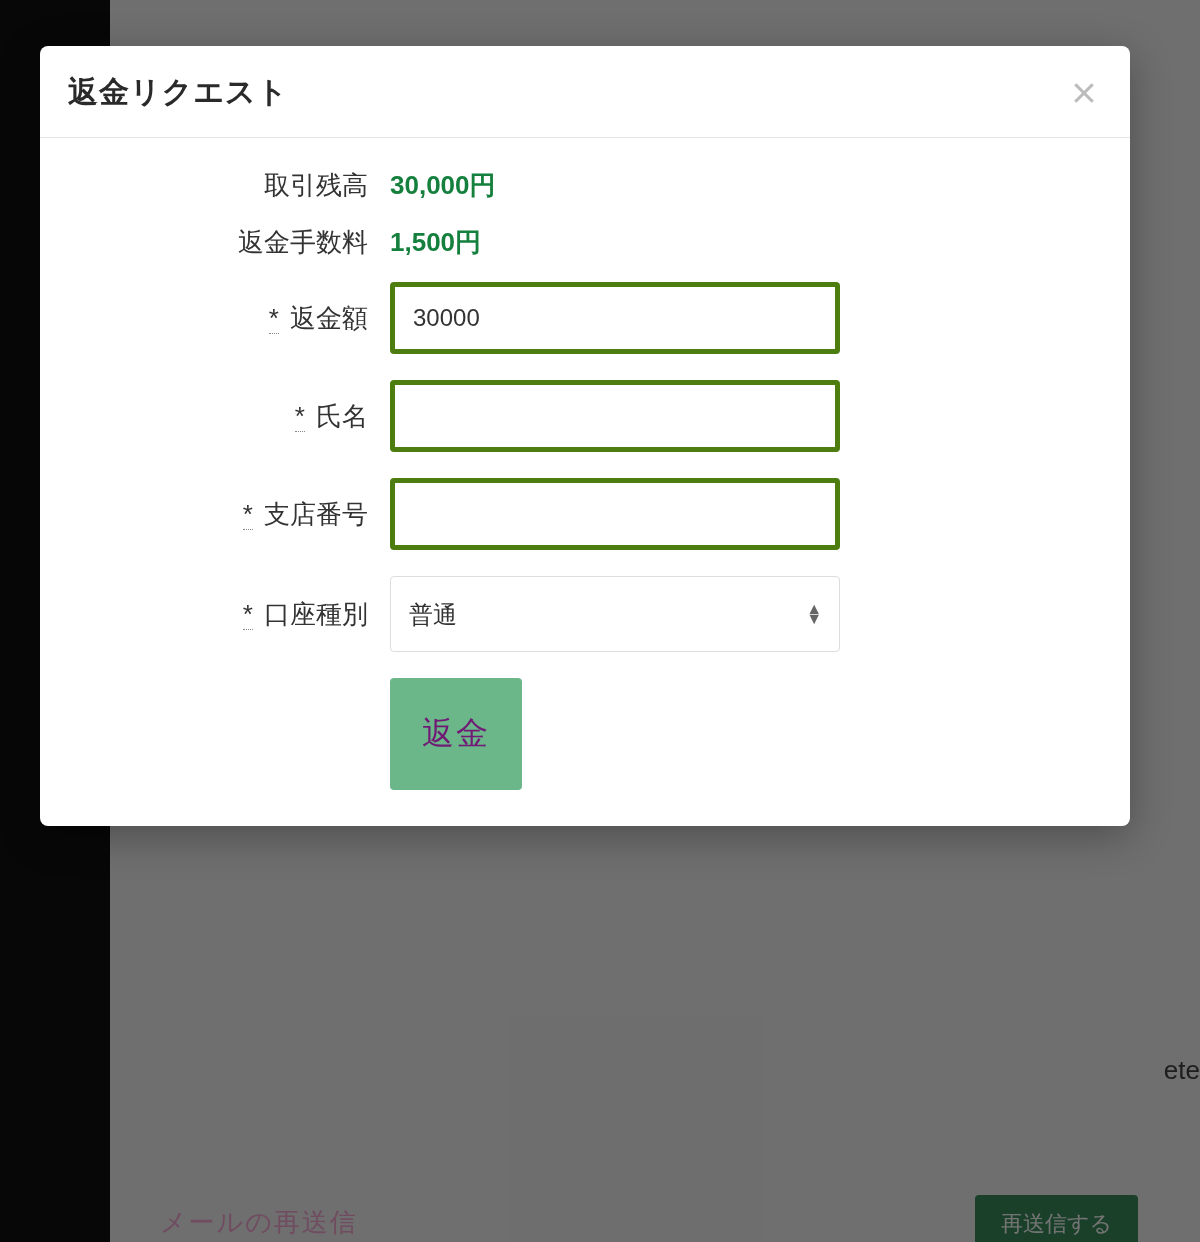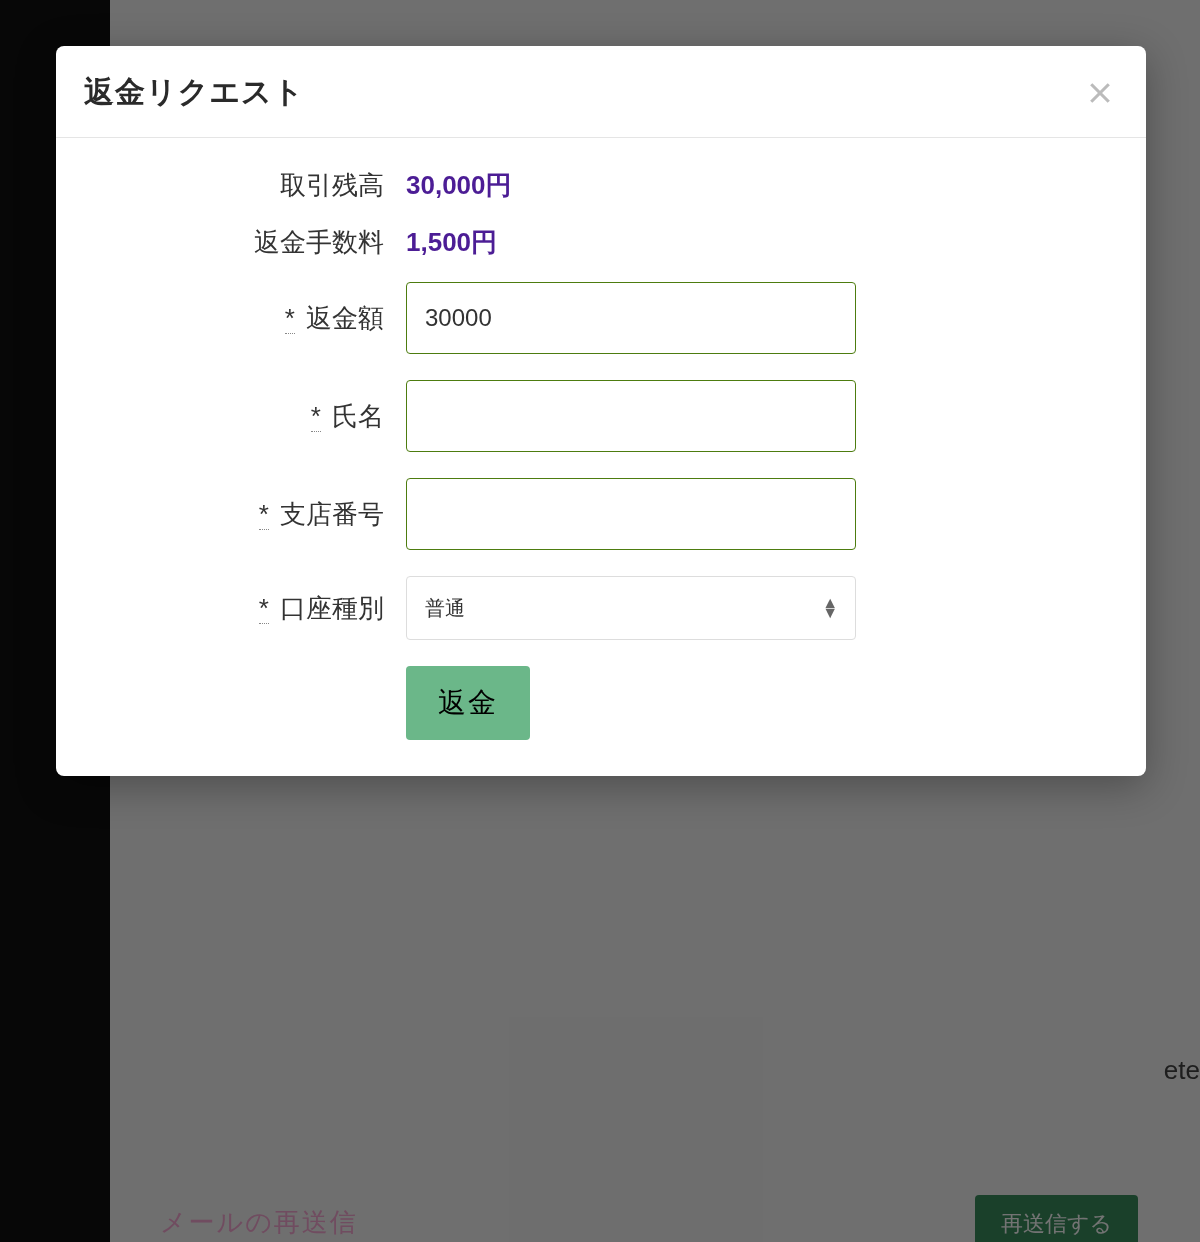--- a/index.html
+++ b/index.html
@@ -48,21 +48,21 @@
     }
     .bg-text-right {
       position: absolute;
       right: 0;
       top: 1055px;
       color: #444;
       font-size: 26px;
     }
     .modal {
       position: absolute;
-      left: 56px;
+      left: 40px;
       top: 46px;
       width: 1090px;
       background: #fff;
       border-radius: 8px;
       box-shadow: 0 10px 40px rgba(0,0,0,0.3);
     }
     .modal-header {
       padding: 26px 28px 24px 28px;
       border-bottom: 1px solid #e5e5e5;
       display: flex;
@@ -107,43 +107,43 @@
       color: #333;
       font-weight: 400;
     }
     .form-label .req {
       border-bottom: 1px dotted #888;
       margin-right: 4px;
     }
     .static-value {
       font-size: 26px;
       font-weight: 700;
-      color: #4c1d95;
+      color: #15803d;
     }
     .form-input {
       flex: 0 0 450px;
       height: 72px;
-      border: 1px solid #4d7c0f;
+      border: 5px solid #4d7c0f;
       border-radius: 4px;
       padding: 0 18px;
       font-size: 24px;
       color: #333;
       background: #fff;
     }
     .select-wrap {
       position: relative;
       flex: 0 0 450px;
     }
     .form-select {
       width: 100%;
-      height: 64px;
+      height: 76px;
       border: 1px solid #ddd;
       border-radius: 4px;
       padding: 0 18px;
-      font-size: 20px;
+      font-size: 24px;
       color: #333;
       background: #fff;
       appearance: none;
       -webkit-appearance: none;
     }
     .select-arrows {
       position: absolute;
       right: 18px;
       top: 50%;
       transform: translateY(-50%);
@@ -166,24 +166,24 @@
     .form-row.textarea-row {
       align-items: center;
     }
     .submit-row {
       display: flex;
       padding-left: 310px;
       margin-top: 26px;
     }
     .submit-btn {
       background: #6bb789;
-      color: #000000;
+      color: #701a75;
       border: none;
-      padding: 18px 32px;
-      font-size: 28px;
+      padding: 34px 32px;
+      font-size: 32px;
       font-weight: 500;
       border-radius: 4px;
       cursor: pointer;
       letter-spacing: 2px;
     }
   </style>
 </head>
 <body>
 
 <div class="bg-layer"></div>

